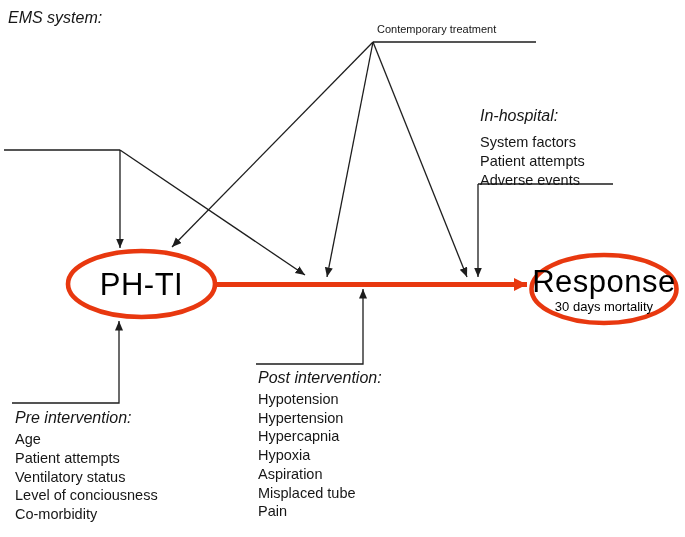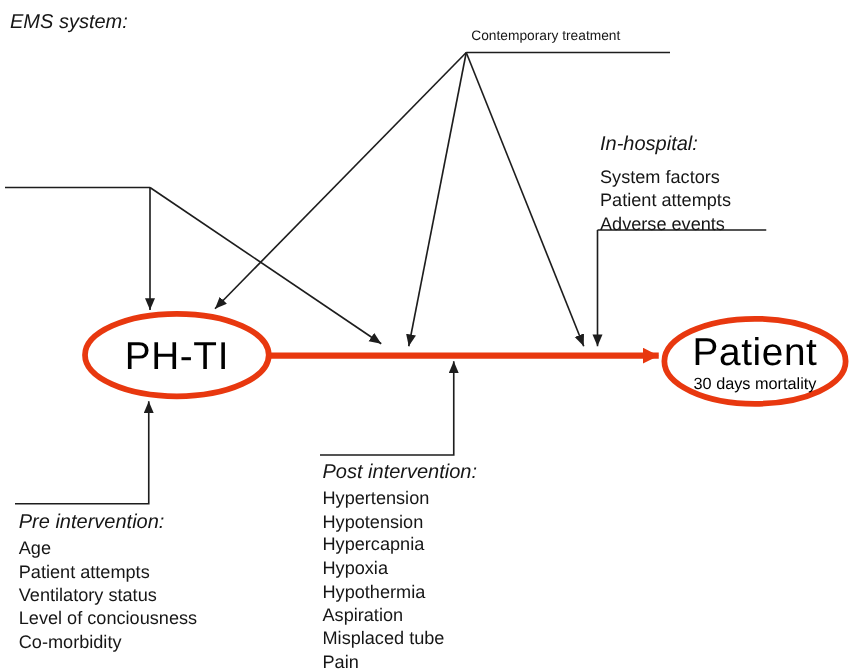--- a/index.html
+++ b/index.html
@@ -148,25 +148,24 @@
     <div class="items">
       <div class="item">System factors</div>
       <div class="item">Patient attempts</div>
       <div class="item">Adverse events</div>
     </div>
   </div>
 
   <div class="block block-post">
     <div class="heading">Post intervention:</div>
     <div class="items">
+      <div class="item">Hypotension</div>
       <div class="item">Hypertension</div>
-      <div class="item">Hypotension</div>
       <div class="item">Hypercapnia</div>
       <div class="item">Hypoxia</div>
-      <div class="item">Hypothermia</div>
       <div class="item">Aspiration</div>
       <div class="item">Misplaced tube</div>
       <div class="item">Pain</div>
     </div>
   </div>
 
   <div class="block block-pre">
     <div class="heading">Pre intervention:</div>
     <div class="items">
       <div class="item">Age</div>
@@ -175,17 +174,17 @@
       <div class="item">Level of conciousness</div>
       <div class="item">Co-morbidity</div>
     </div>
   </div>
 
   <div class="node-text node-phti">
     <div class="node-main-label">PH-TI</div>
   </div>
 
   <div class="node-text node-survival">
-    <div class="node-main-label">Patient</div>
+    <div class="node-main-label">Response</div>
     <div class="node-sub-label">30 days mortality</div>
   </div>
 
 </div>
 
 </body></html>

